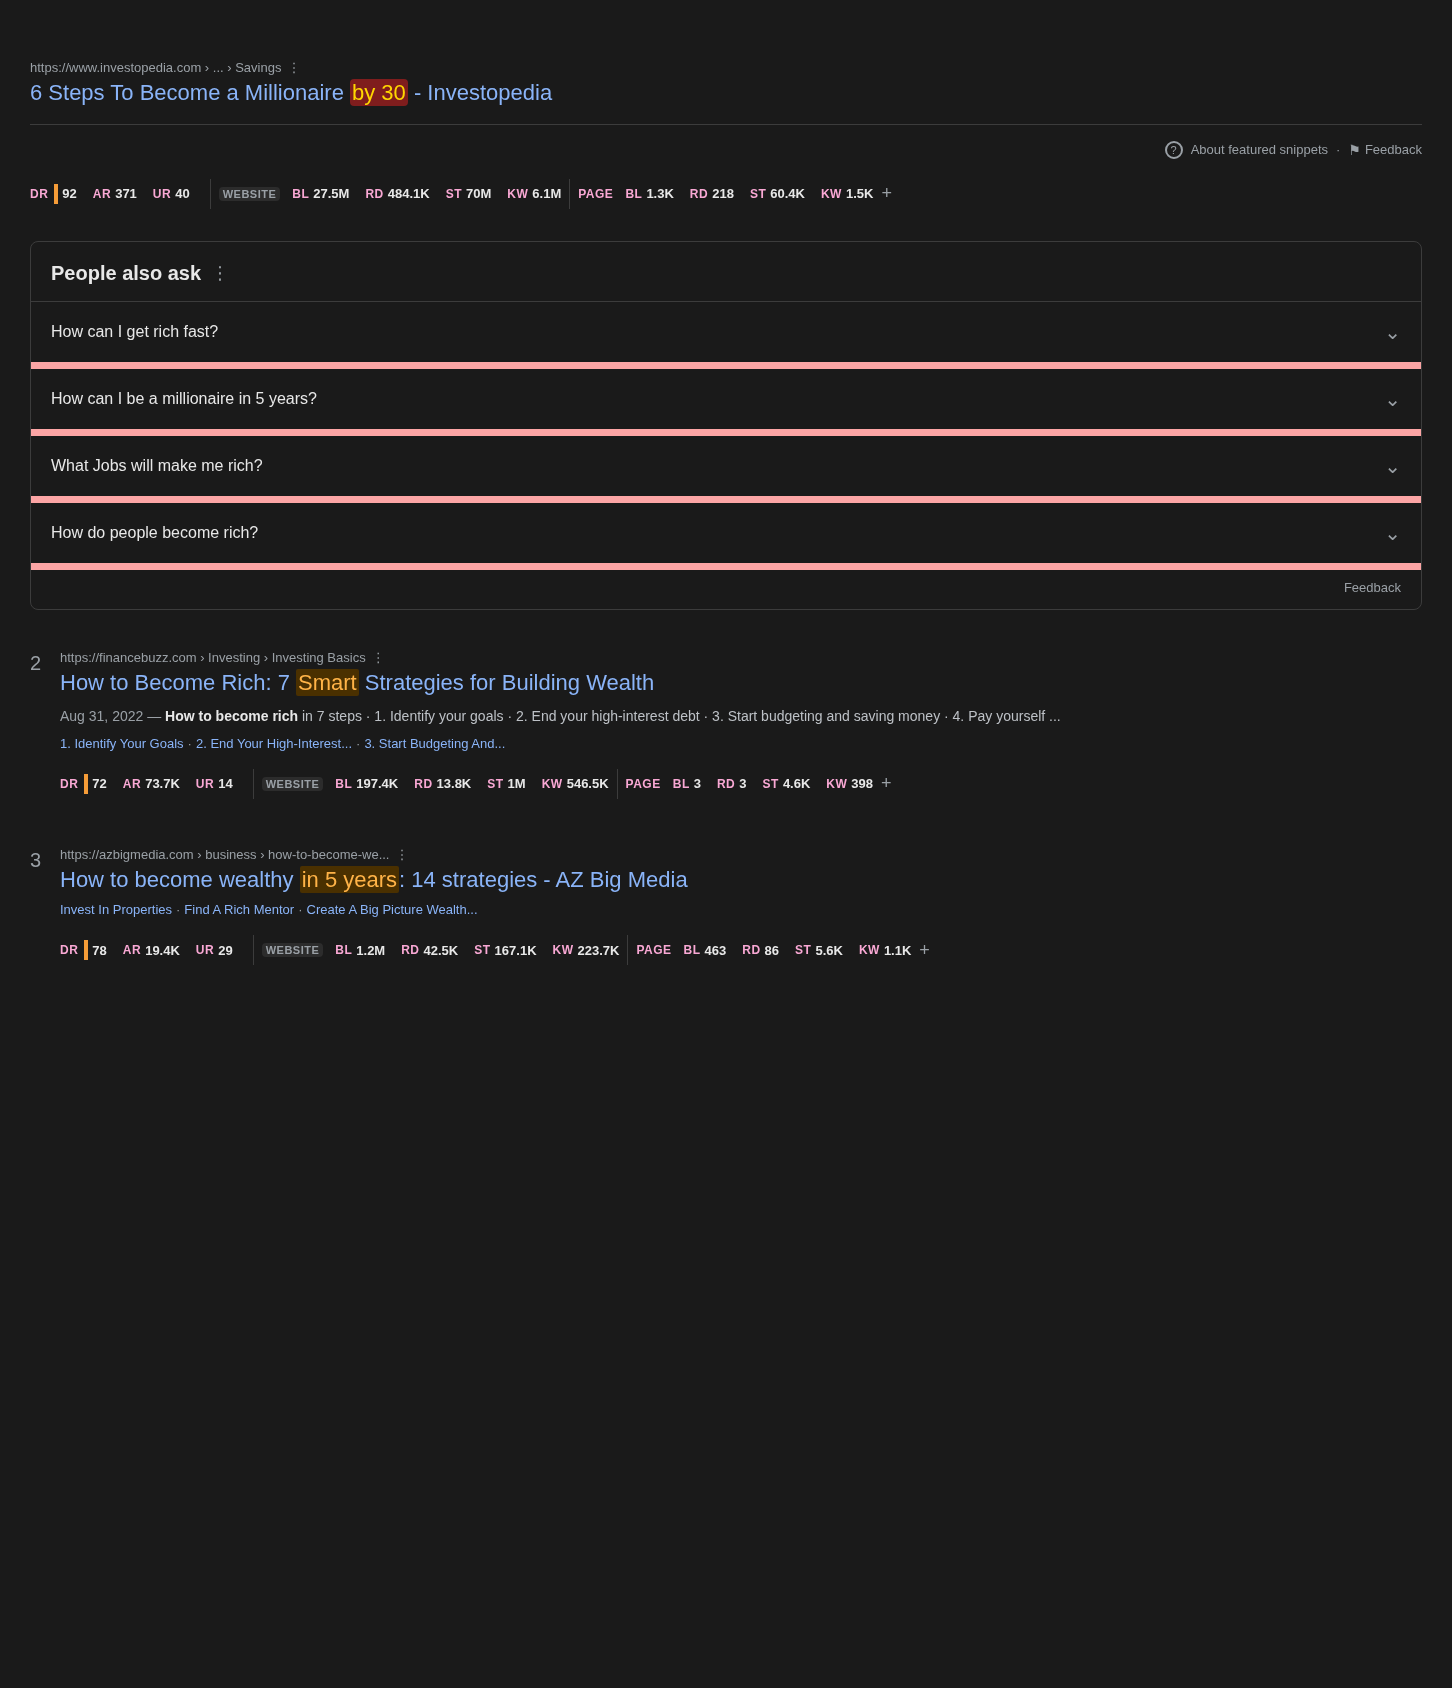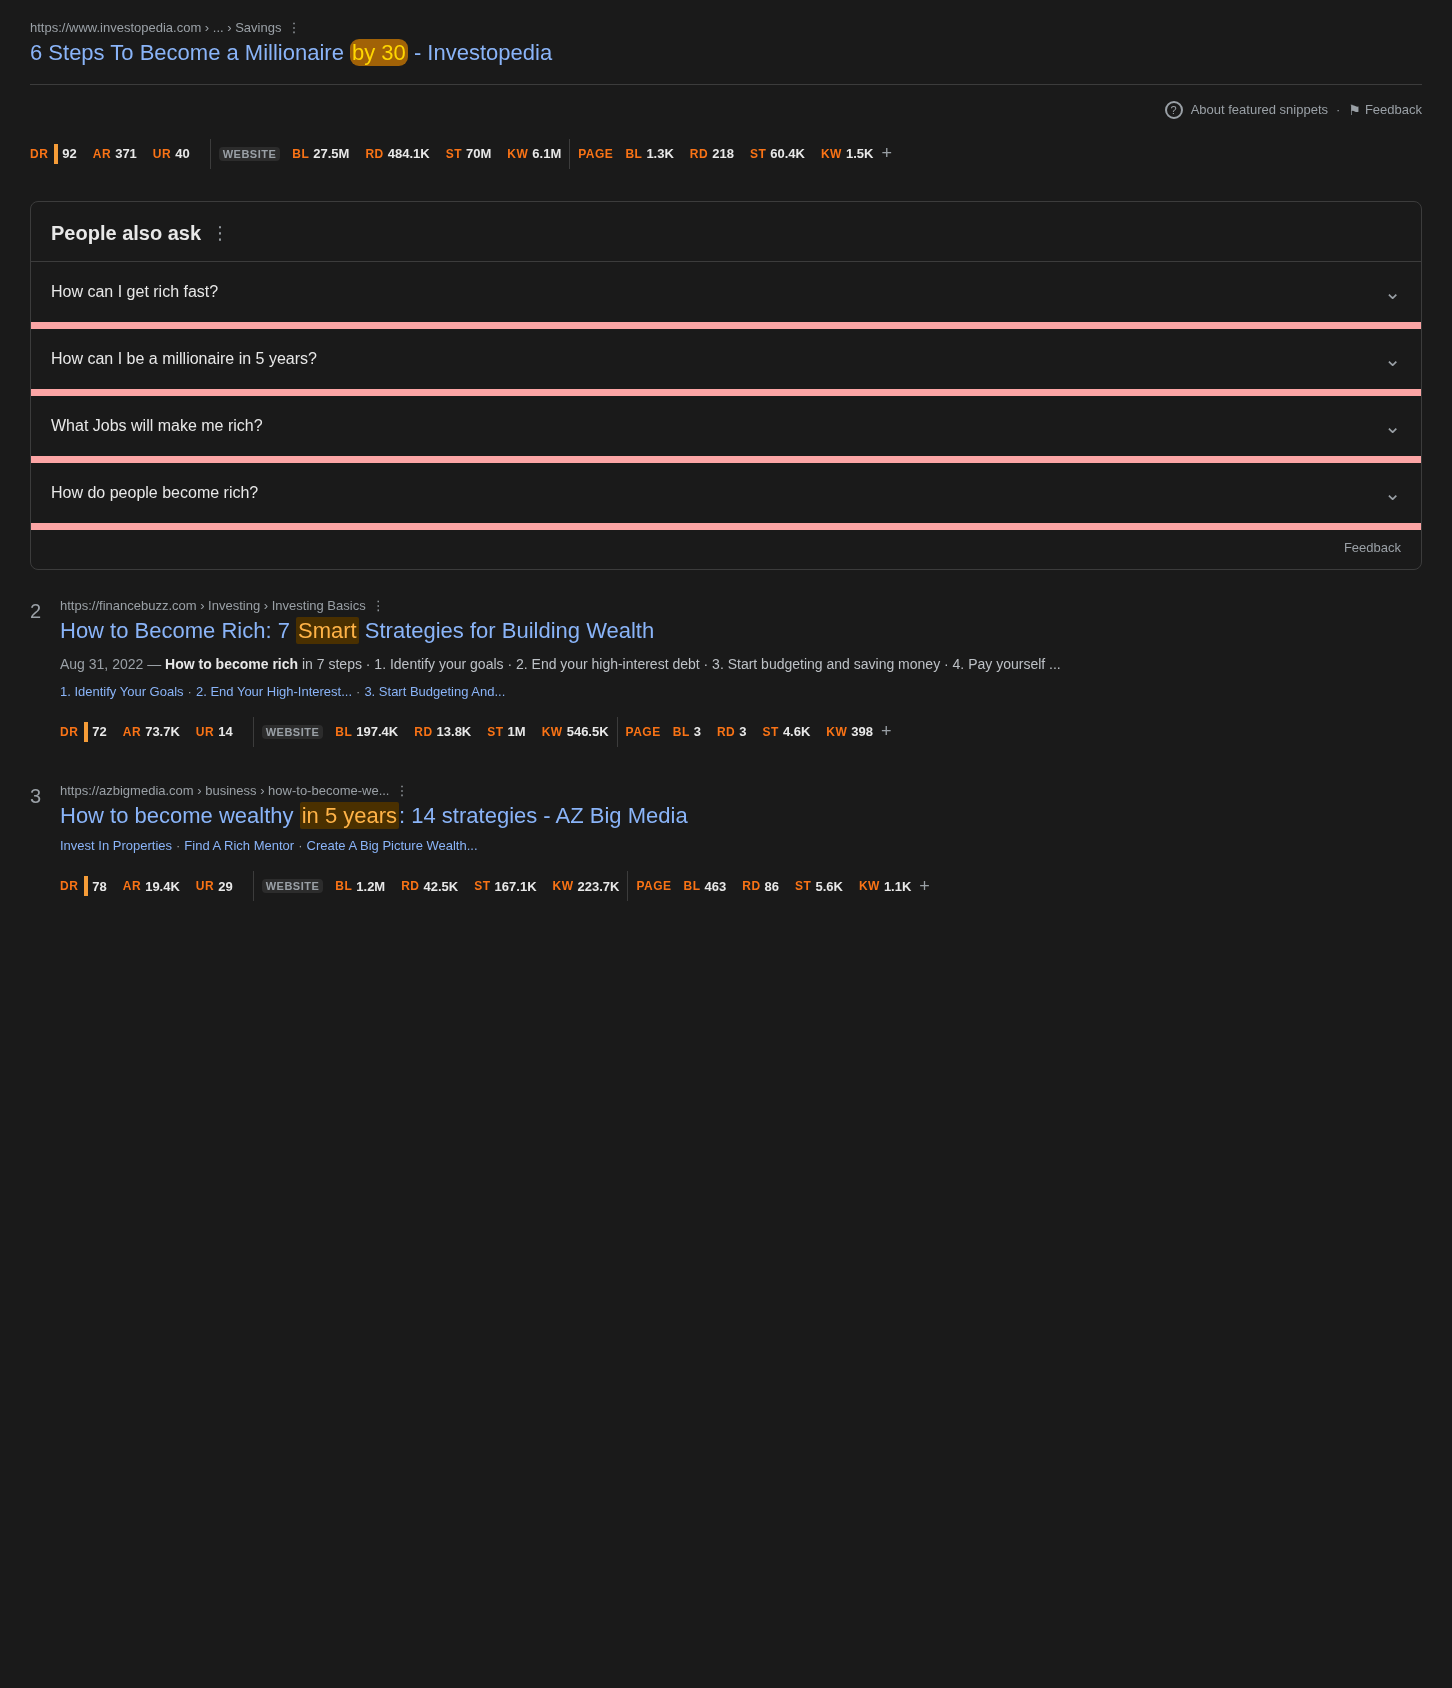--- a/index.html
+++ b/index.html
@@ -18,42 +18,43 @@
       margin-bottom: 24px;
     }
 
     .url-line {
       color: #9aa0a6;
       font-size: 13px;
       display: flex;
       align-items: center;
       gap: 6px;
       margin-bottom: 4px;
+      margin-top: 40px;
     }
 
     .url-dots {
       cursor: pointer;
       color: #9aa0a6;
     }
 
     .result-title {
       font-size: 22px;
       color: #8ab4f8;
       text-decoration: none;
       cursor: pointer;
       line-height: 1.3;
       margin-bottom: 8px;
       display: block;
     }
 
     .highlight-yellow {
-      background-color: #a16207;
+      background-color: #7f1d1d;
       color: #ffd700;
       padding: 1px 2px;
-      border-radius: 9px;
+      border-radius: 4px;
     }
 
     .highlight-orange {
       background-color: #4a3000;
       color: #ffb347;
       padding: 1px 2px;
       border-radius: 2px;
     }
 
     .divider {
@@ -103,21 +104,21 @@
       flex-wrap: nowrap;
     }
 
     .metric-item {
       display: flex;
       align-items: center;
       gap: 4px;
     }
 
     .metric-label {
-      color: #f97316;
+      color: #f9a8d4;
       font-size: 12px;
       font-weight: bold;
       letter-spacing: 0.5px;
     }
 
     .metric-value {
       color: #e8e8e8;
       font-size: 13px;
       font-weight: bold;
     }

